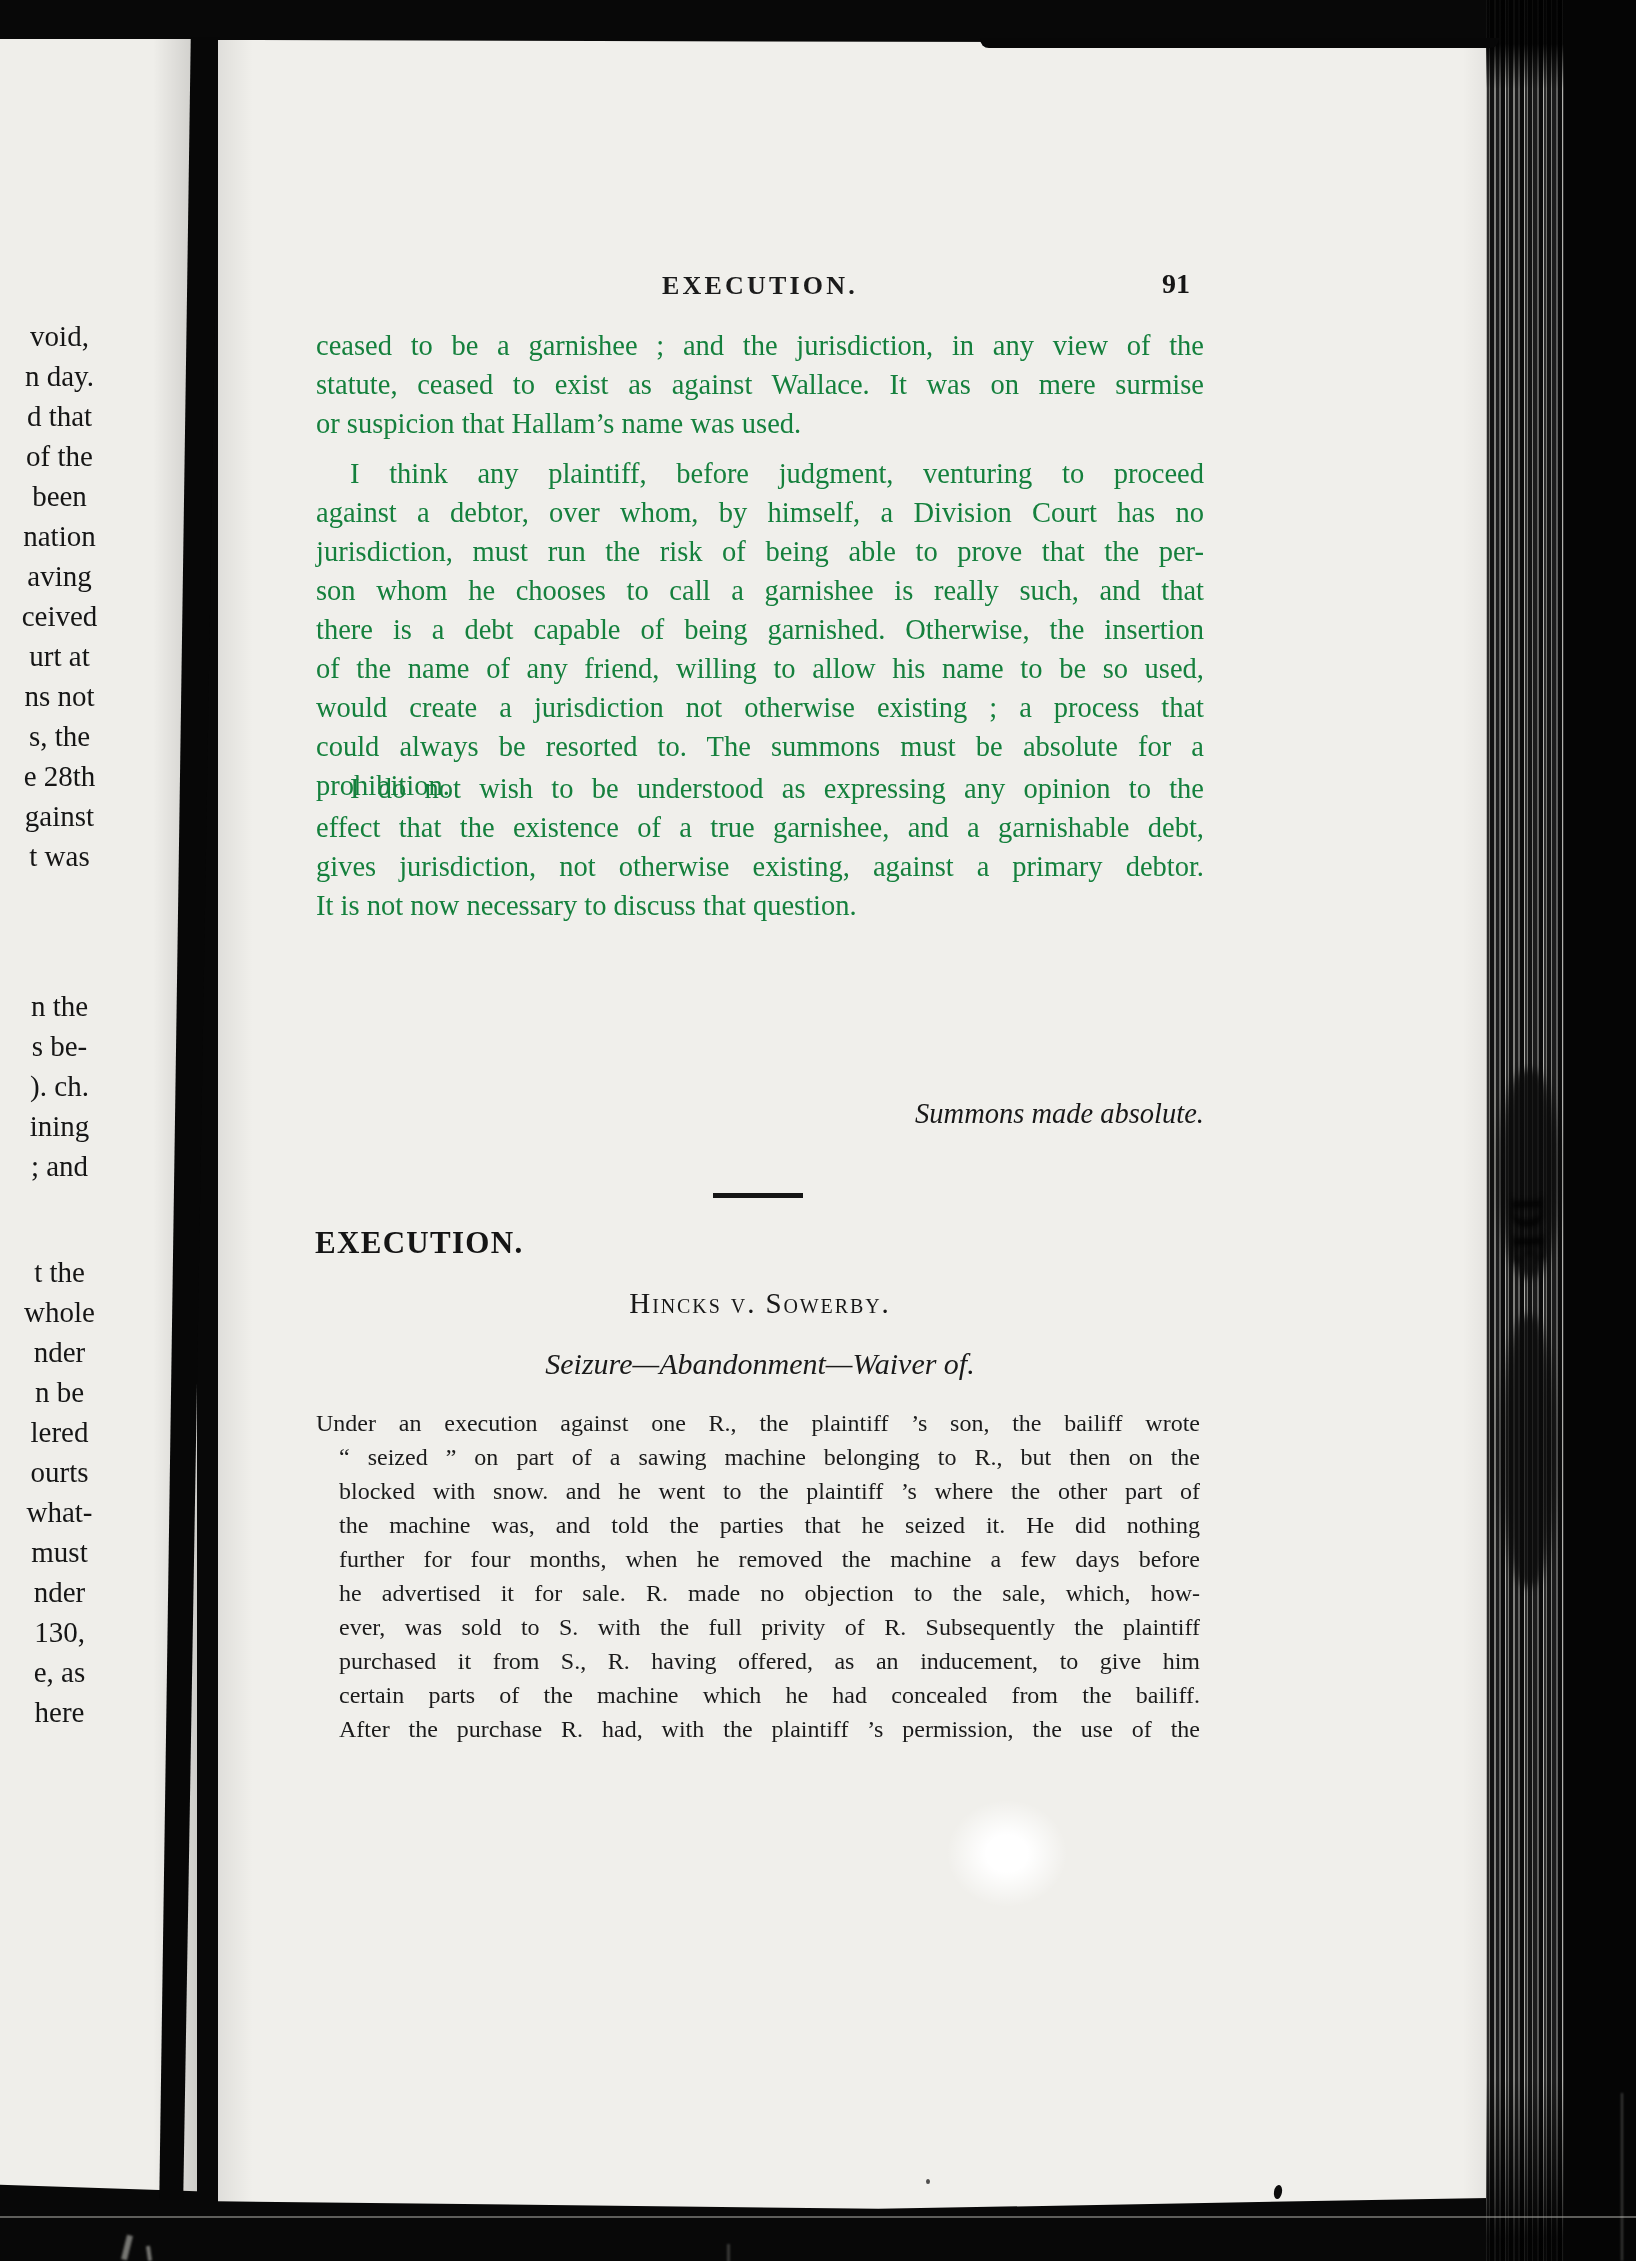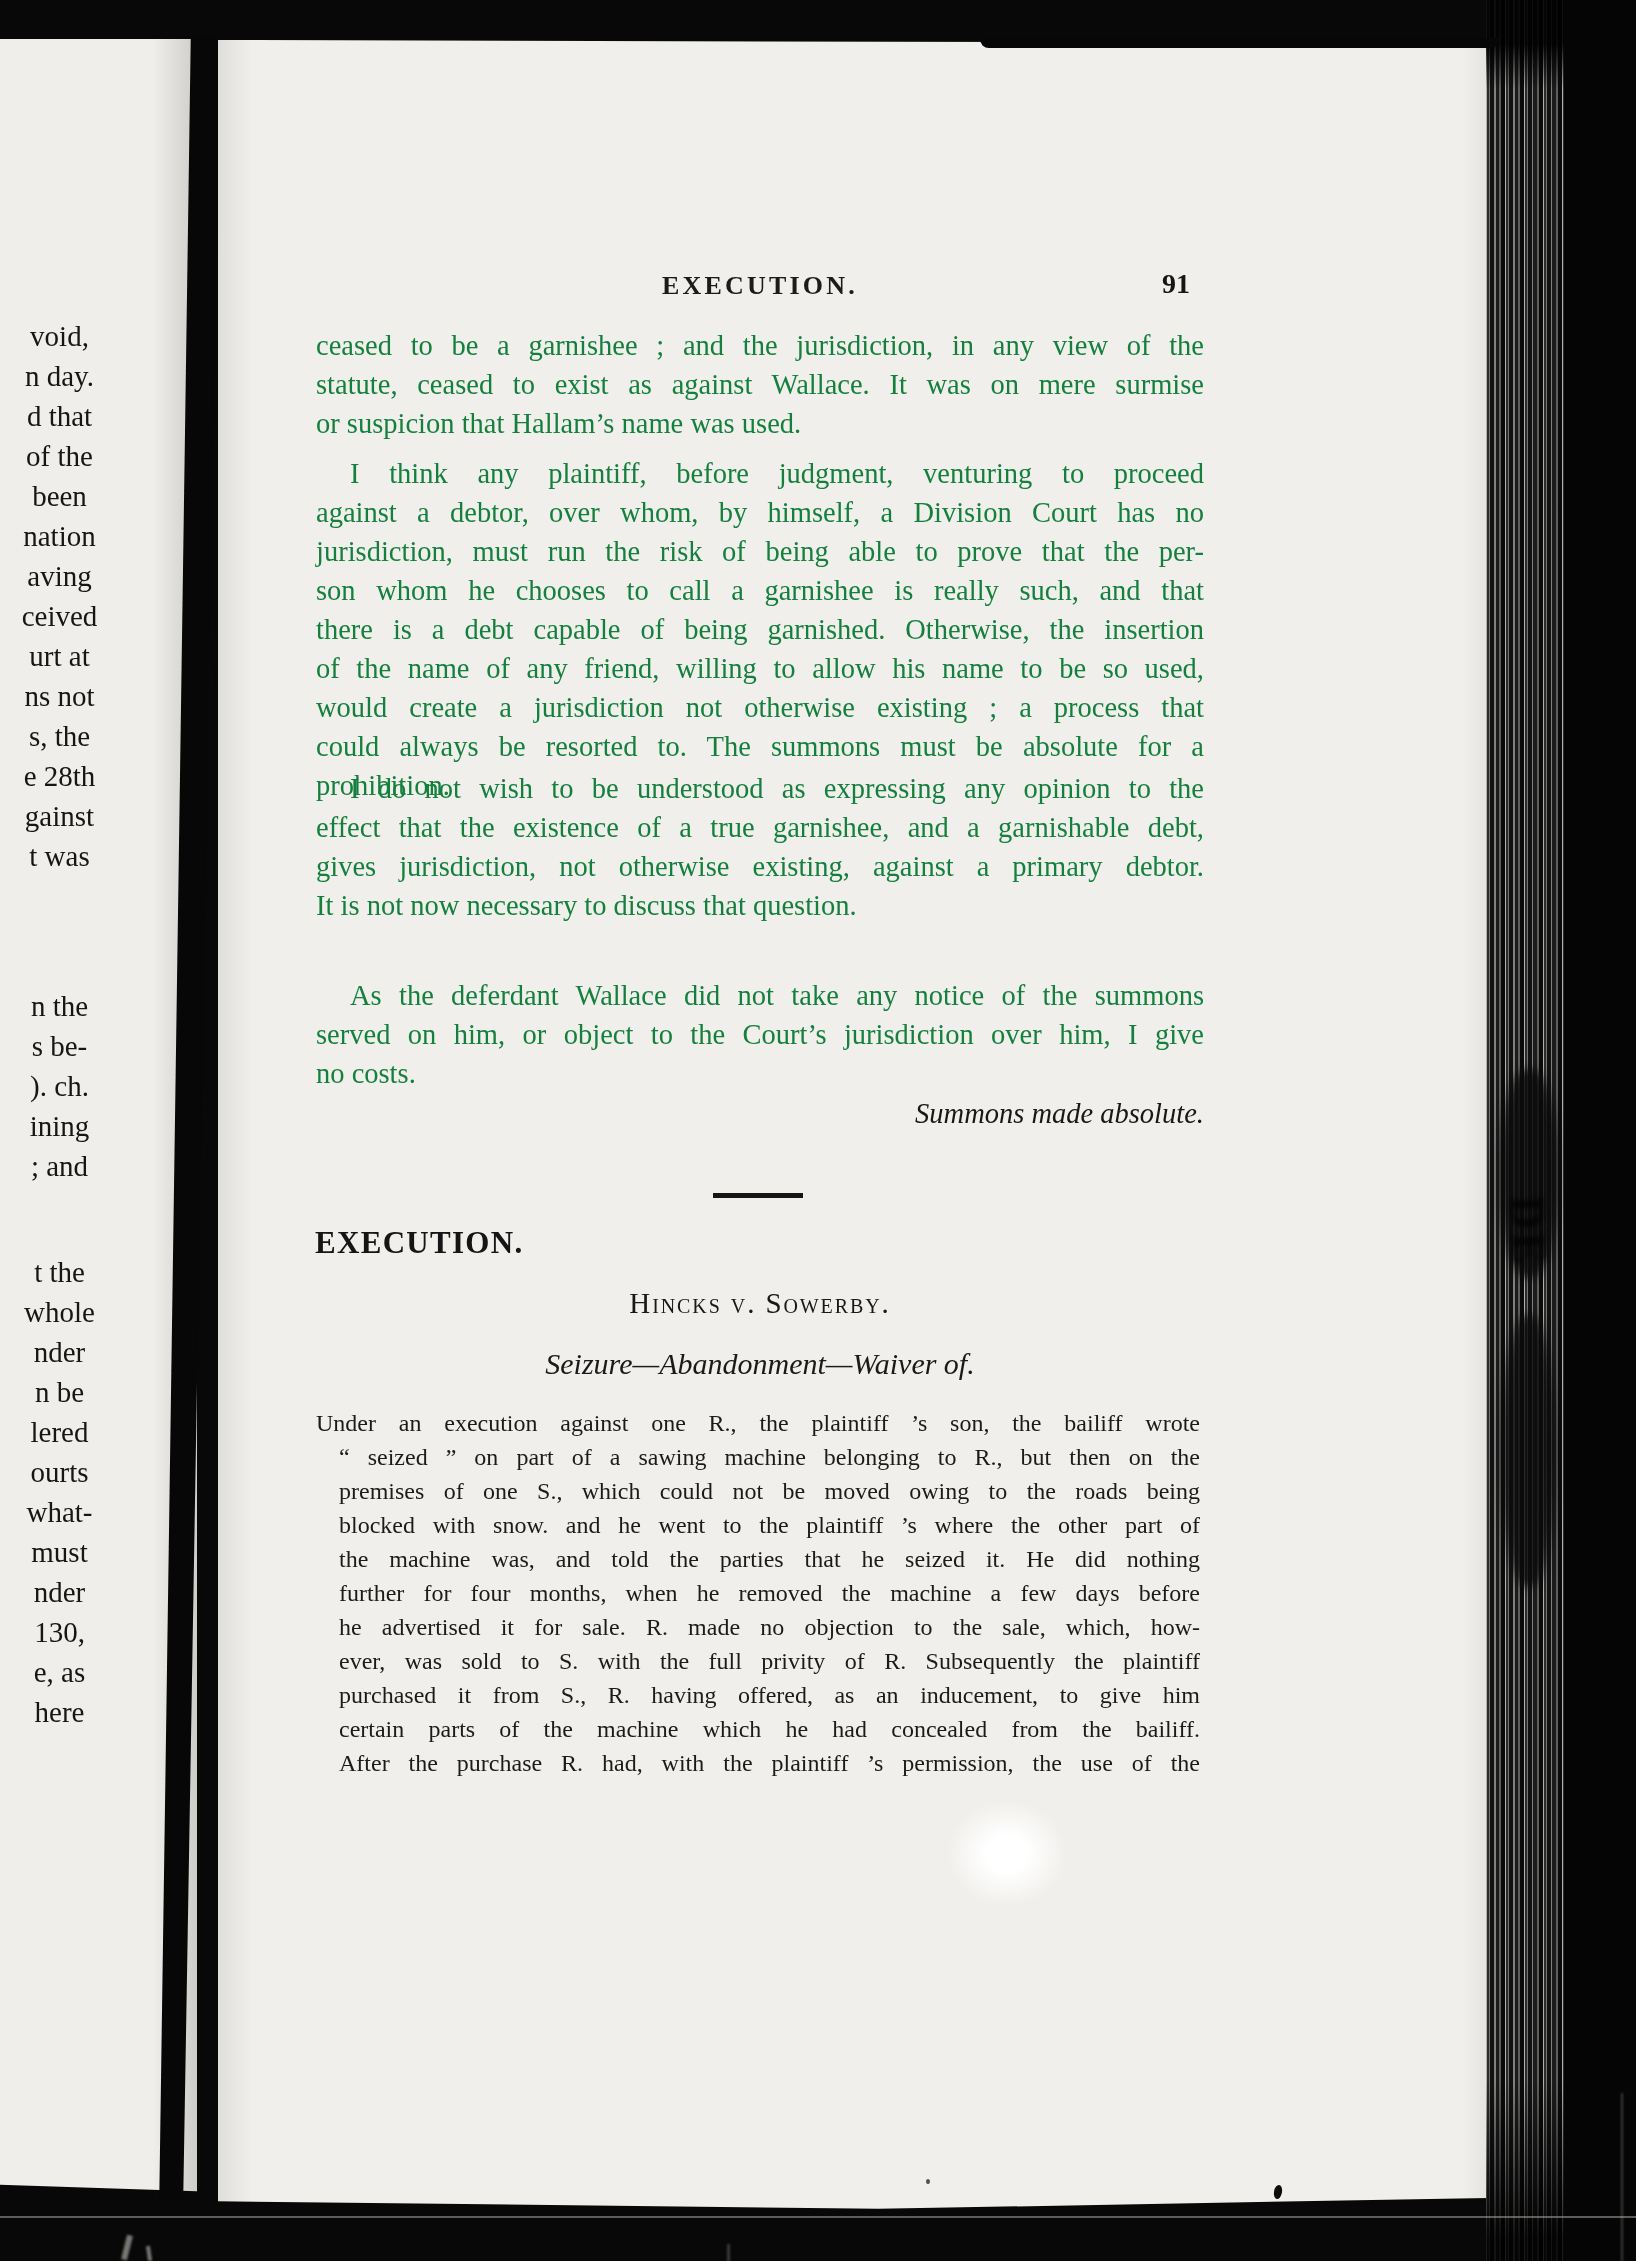--- a/index.html
+++ b/index.html
@@ -153,38 +153,32 @@
       <div class="line">would create a jurisdiction not otherwise existing ; a process that</div>
       <div class="line">could always be resorted to.   The summons must be absolute for a</div>
       <div class="line">prohibition.</div>
     </div>
   <div class="para p3 indent">
       <div class="line">I do not wish to be understood as expressing any opinion to the</div>
       <div class="line">effect that the existence of a true garnishee, and a garnishable debt,</div>
       <div class="line">gives jurisdiction, not otherwise existing, against a primary debtor.</div>
       <div class="line">It is not now necessary to discuss that question.</div>
     </div>
-  <div class="para p4 indent">
-      <div class="line">As the deferdant Wallace did not take any notice of the summons</div>
-      <div class="line">served on him, or object to the Court’s jurisdiction over him, I give</div>
-      <div class="line">no costs.</div>
-    </div>
 
   <div class="decision">Summons made absolute.</div>
 
   <div class="rule"></div>
 
   <div class="section-heading">EXECUTION.</div>
   <div class="case-title">Hincks v. Sowerby.</div>
   <div class="catchwords">Seizure—Abandonment—Waiver of.</div>
 
   <div class="headnote">
       <div class="line">Under an execution against one R., the plaintiff ’s son, the bailiff wrote</div>
       <div class="line">“ seized ” on part of a sawing machine belonging to R., but then on the</div>
-      <div class="line">premises of one S., which could not be moved owing to the roads being</div>
       <div class="line">blocked with snow. and he went to the plaintiff ’s where the other part of</div>
       <div class="line">the machine was, and told the parties that he seized it.   He did nothing</div>
       <div class="line">further for four months, when he removed the machine a few days before</div>
       <div class="line">he advertised  it for sale.   R. made no objection to the sale, which, how-</div>
       <div class="line">ever, was sold to S. with the full privity of R.   Subsequently the plaintiff</div>
       <div class="line">purchased it from S., R. having offered, as an inducement, to give him</div>
       <div class="line">certain parts of the machine which  he had  concealed from the bailiff.</div>
       <div class="line">After the purchase R. had, with the plaintiff ’s permission, the use of the</div>
     </div>
 

